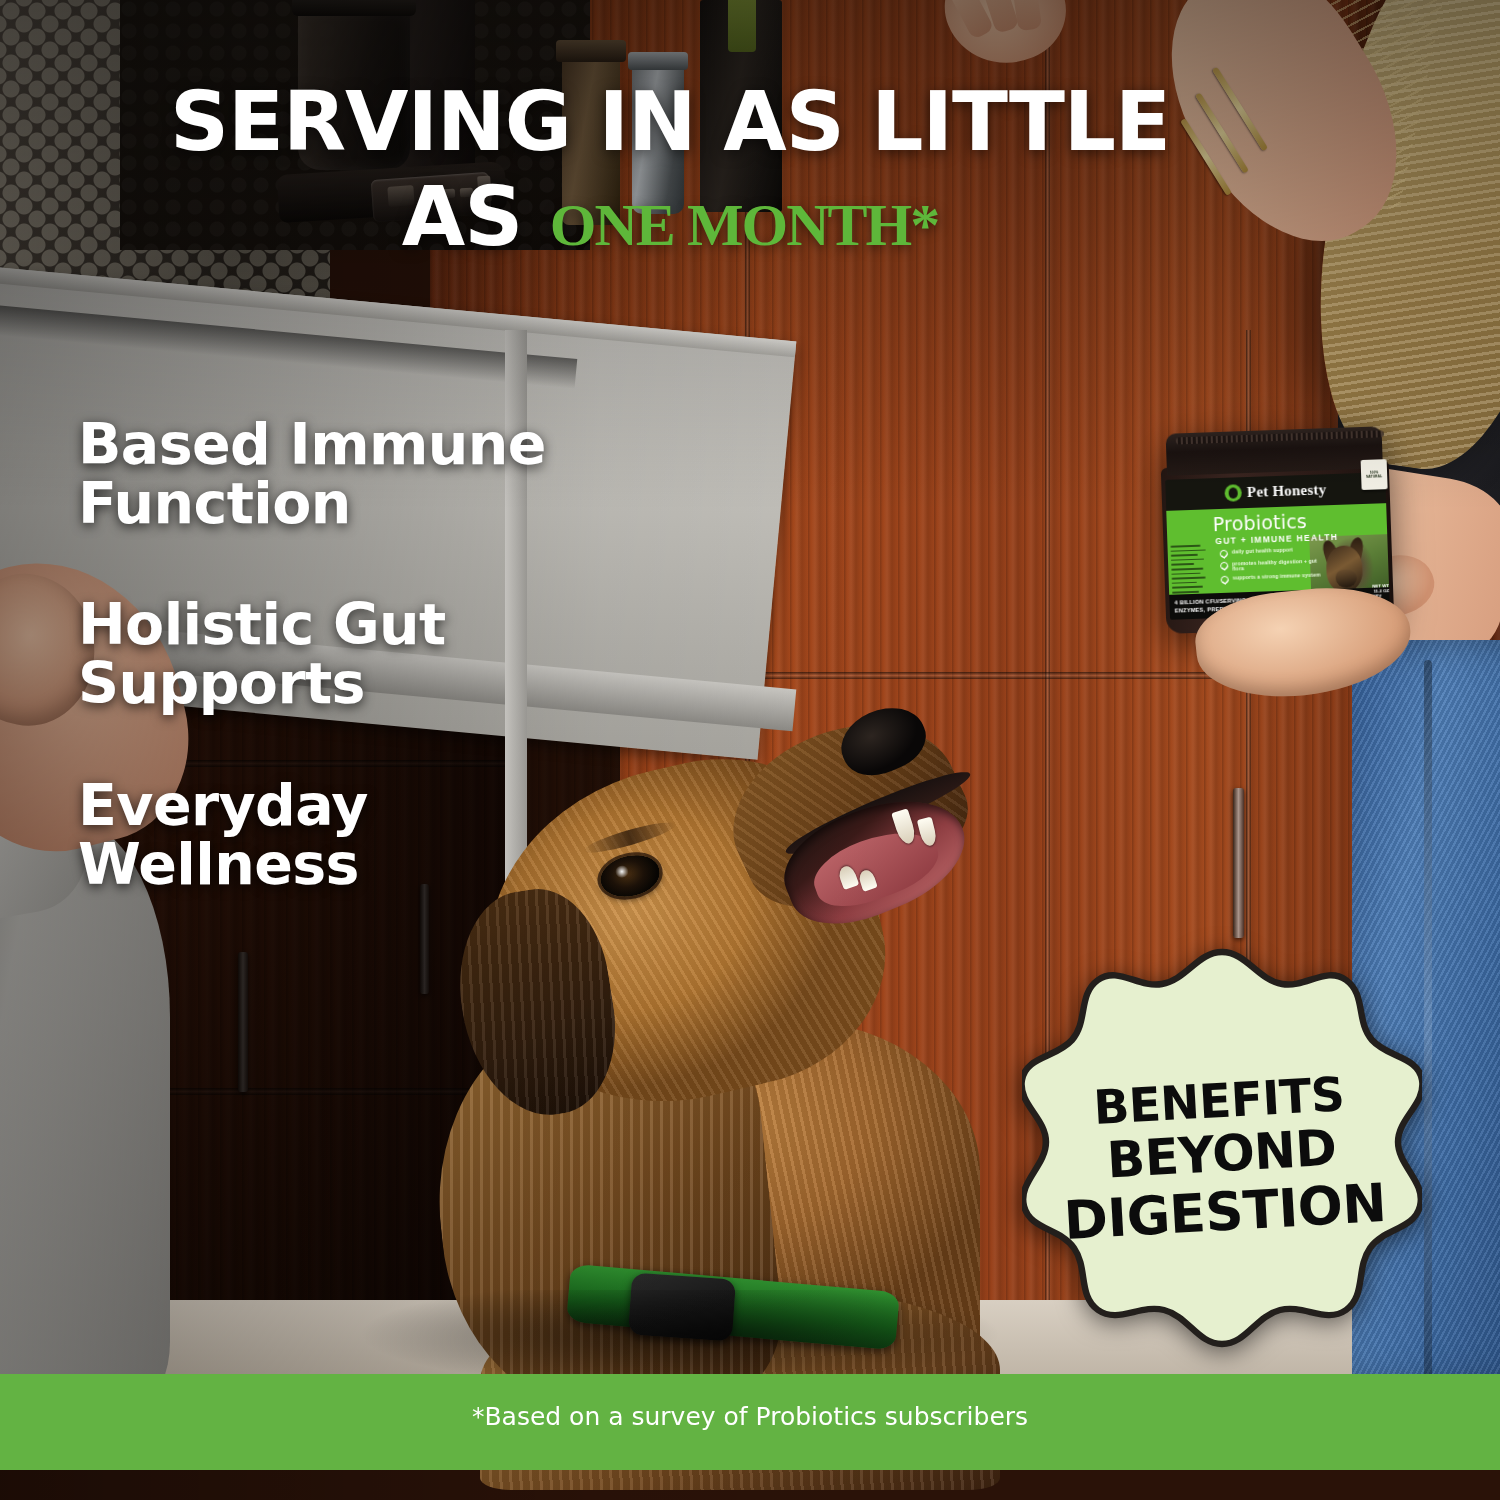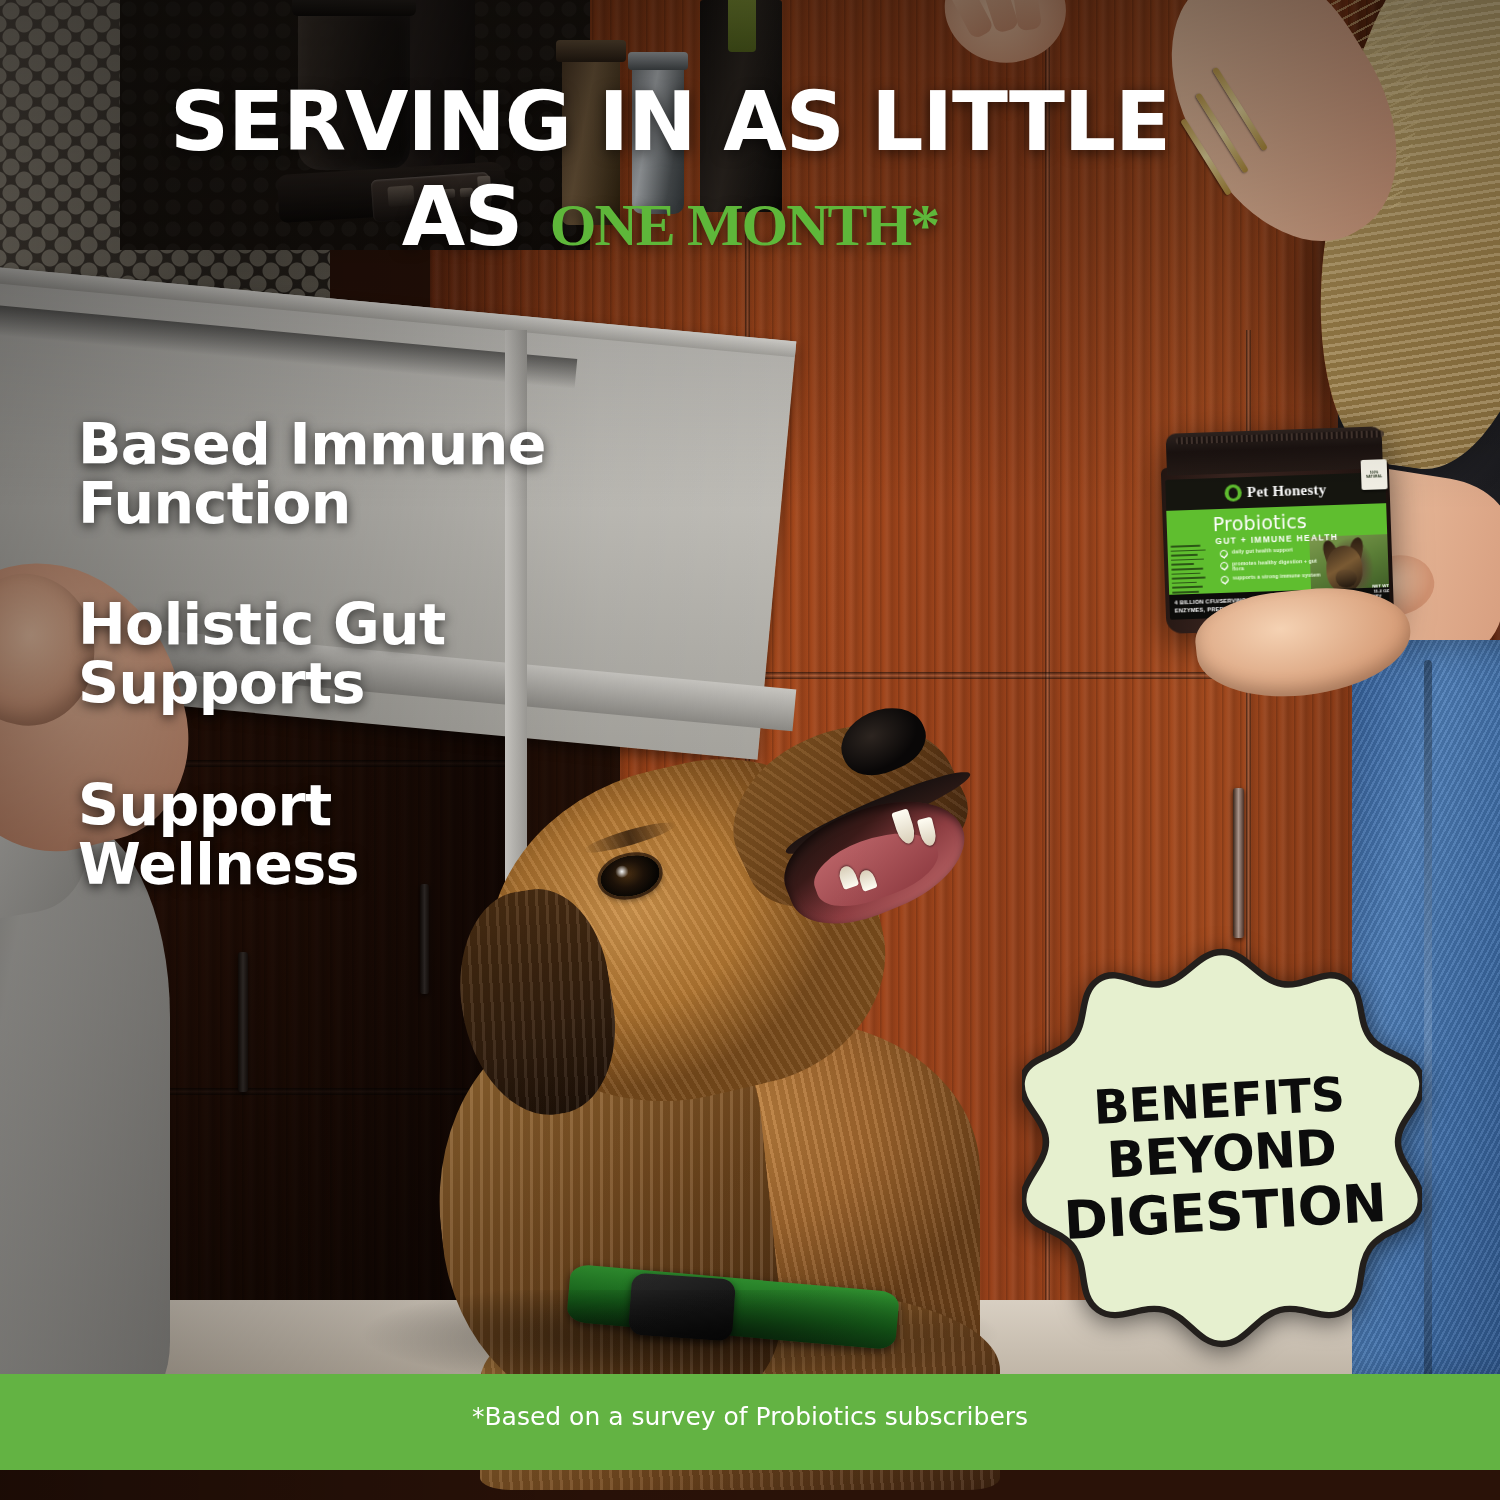--- a/index.html
+++ b/index.html
@@ -755,21 +755,21 @@
     <span class="l2">
       <span>AS </span><span class="hl-green">ONE MONTH*</span>
     </span>
   </div>
 
   <div class="benefits">
     <div class="benefit">Based Immune
 Function</div>
     <div class="benefit">Holistic Gut
 Supports</div>
-    <div class="benefit">Support
+    <div class="benefit">Everyday
 Wellness</div>
   </div>
 
   <div class="badge">
     <svg viewBox="0 0 200 210" preserveAspectRatio="none">
       <path d="M100 2
                C112 2 118 16 130 18 C142 20 152 9 162 16 C172 23 167 37 175 46
                C183 55 198 54 200 66 C202 78 188 85 188 97 C188 109 202 117 199 129
                C196 141 181 140 174 150 C167 160 172 174 162 181 C152 188 141 178 129 181
                C117 184 112 198 100 198 C88 198 83 184 71 181 C59 178 48 188 38 181

